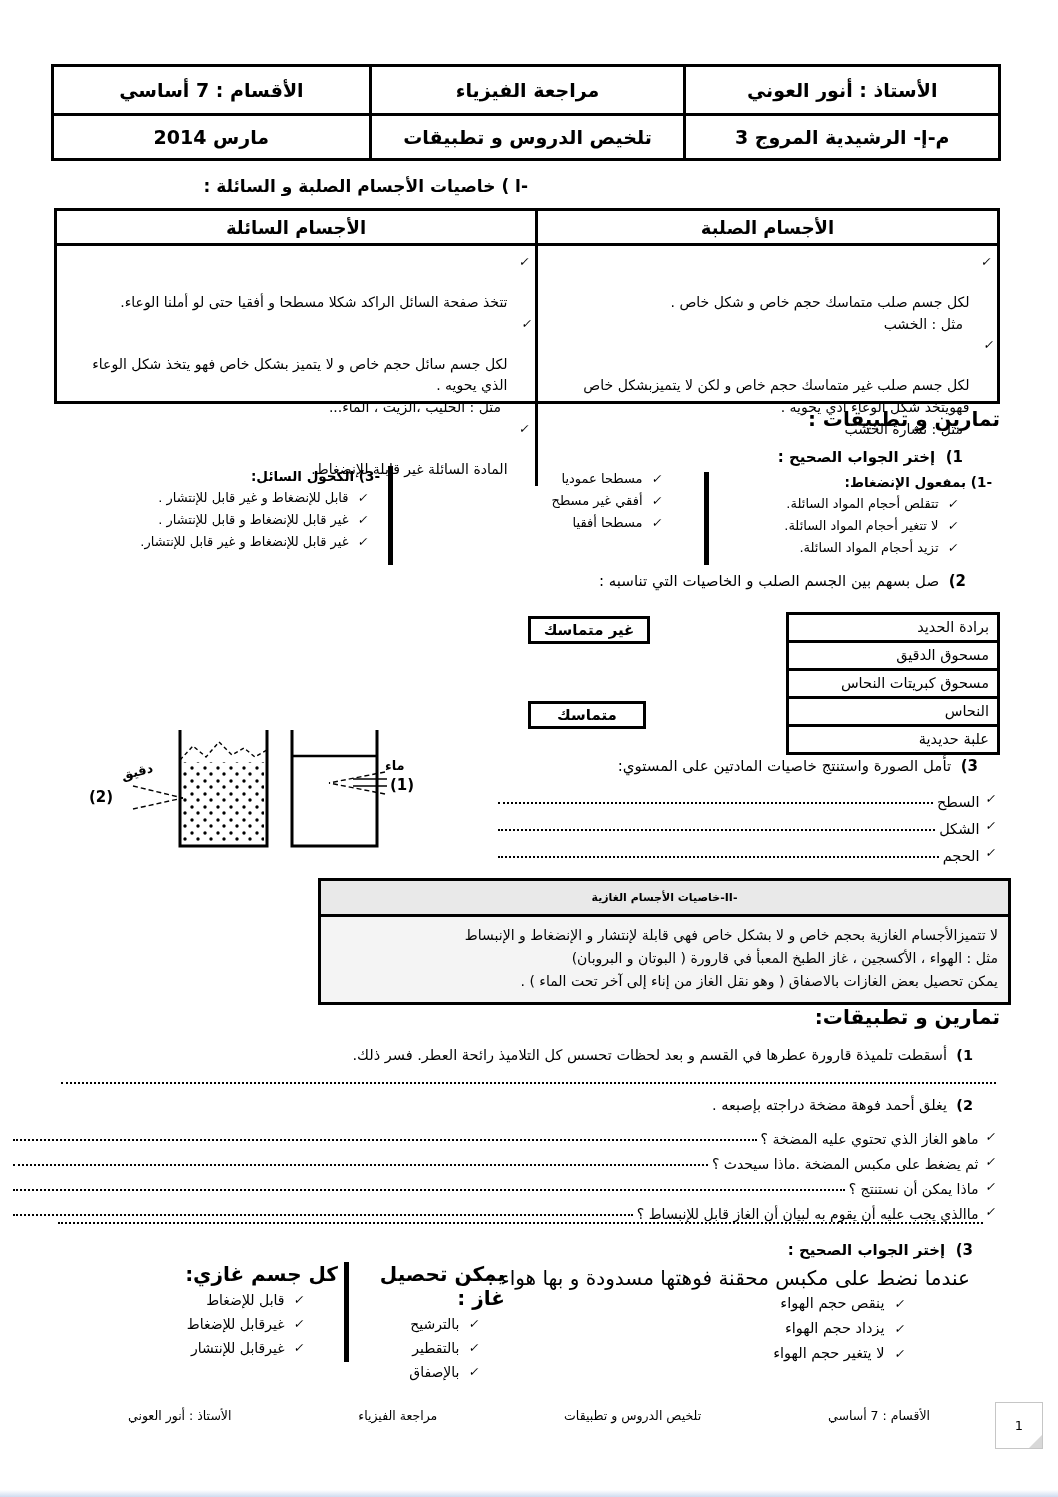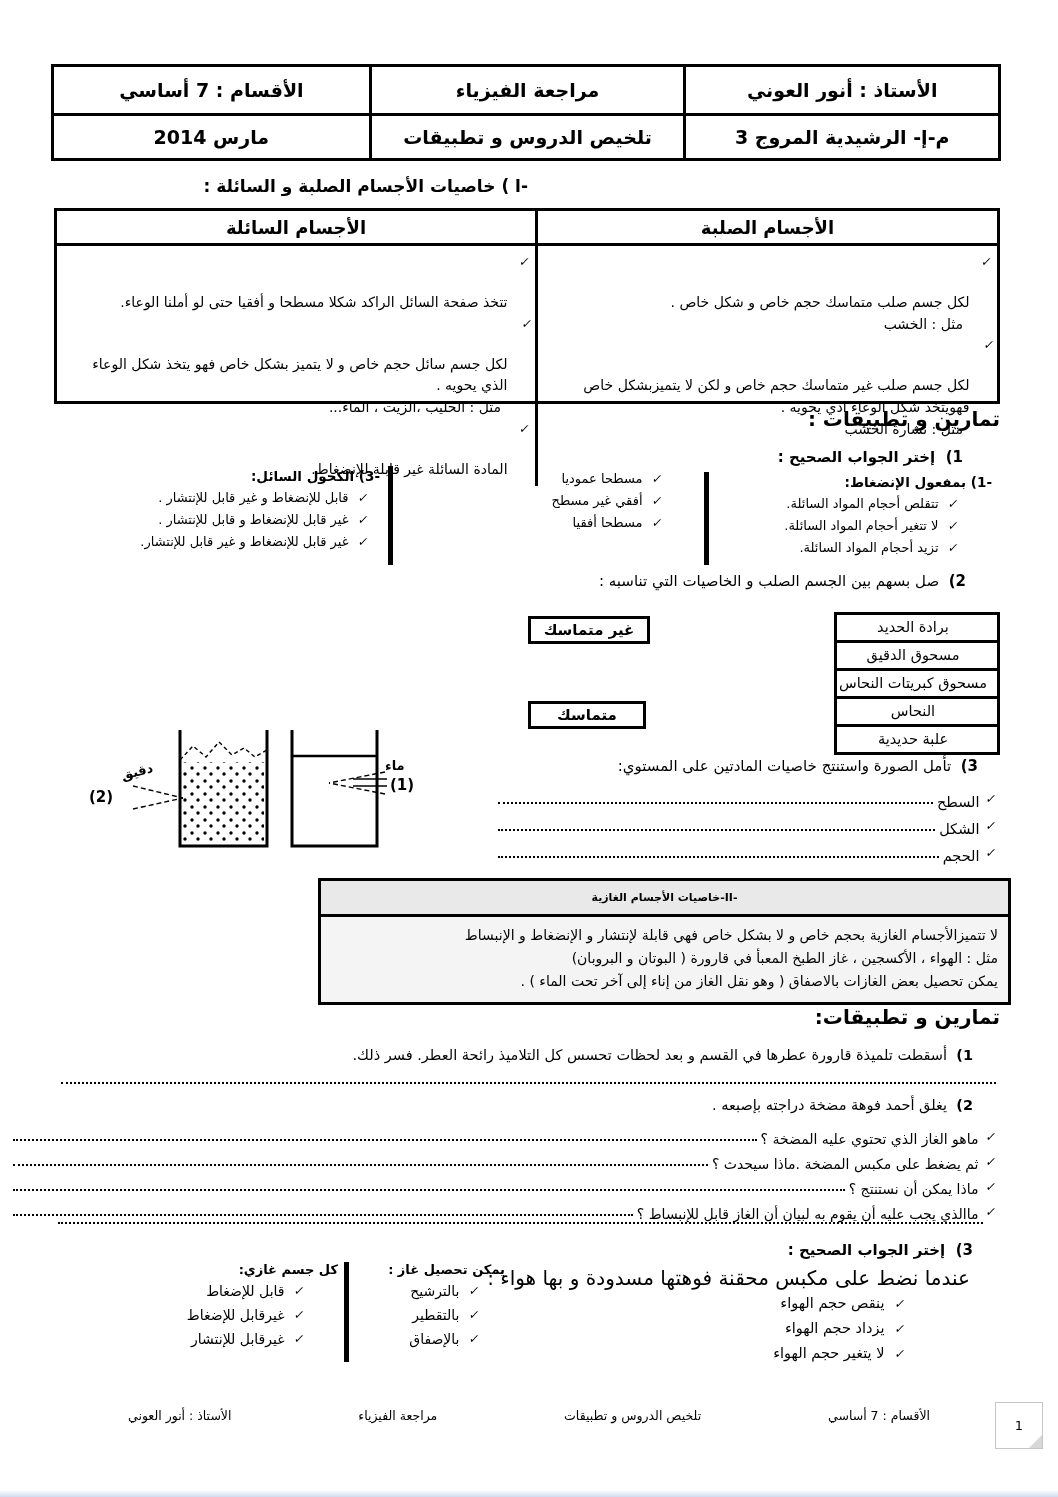--- a/index.html
+++ b/index.html
@@ -38,21 +38,21 @@
   .mcq{top:466px;right:58px;width:940px;display:flex;}
   .mcq .col{padding:2px 8px 6px;}
   .mcq .c1{width:275px;border-left:5px solid #000;margin-top:6px;}
   .mcq .c2{width:295px;border-left:5px solid #000;}
   .mcq .c3{flex:1;}
   .mcq .lbl{font-weight:bold;font-size:13.5px;margin-bottom:3px;}
   .opt{display:flex;gap:9px;font-size:13px;line-height:22px;padding-right:34px;}
   .opt.tight{padding-right:12px;}
 
   
-  .bodies{top:612px;right:58px;width:166px;text-align:center;}
+  .bodies{top:612px;right:58px;width:214px;}
   .brow{border:3px solid #000;margin-top:-3px;height:25px;line-height:25px;padding-right:8px;
         font-size:14.5px;background:#fff;}
   .brow:first-child{margin-top:0;}
   .pbox{border:3px solid #000;font-weight:bold;text-align:center;font-size:15px;
         padding:2px 8px;background:#fff;}
 
   
   .aspects{top:783px;right:62px;width:500px;font-size:14.5px;}
   .arow{display:flex;align-items:flex-end;height:27px;}
   .arow .chk{margin-bottom:4px;margin-left:6px;}
@@ -73,21 +73,21 @@
   .qs{top:1122px;right:62px;width:985px;}
   .qrow{display:flex;align-items:flex-end;height:25px;font-size:14px;}
   .qrow .chk{margin-bottom:3px;margin-left:7px;}
 
   .opts3{top:1291px;right:153px;width:270px;}
   .o3{display:flex;gap:10px;font-size:14.5px;line-height:25px;}
 
   .bcols{top:1262px;left:85px;width:420px;display:flex;}
   .ccol{width:152px;border-left:5px solid #000;padding-left:4px;height:100px;}
   .gcol{flex:1;padding-right:6px;}
-  .bhead{font-weight:bold;font-size:13px;margin-bottom:2px;}
+  .bhead{font-weight:bold;font-size:20px;margin-bottom:2px;}
   .bopt{display:flex;gap:9px;font-size:14px;line-height:24px;padding-right:26px;}
   .gcol .bopt{padding-right:34px;}
 
   .footer{top:1408px;right:128px;width:802px;display:flex;justify-content:space-between;
           font-size:12.5px;}
   .pagebox{left:995px;top:1402px;width:46px;height:45px;border:1.5px solid #c6c6c6;background:#fff;
            display:flex;align-items:center;justify-content:center;font-size:13px;}
   .fold{position:absolute;right:0;bottom:0;width:0;height:0;
         border-left:13px solid transparent;border-bottom:13px solid #d8d8d8;}
   .bottombar{left:0;bottom:0;width:100%;height:7px;

